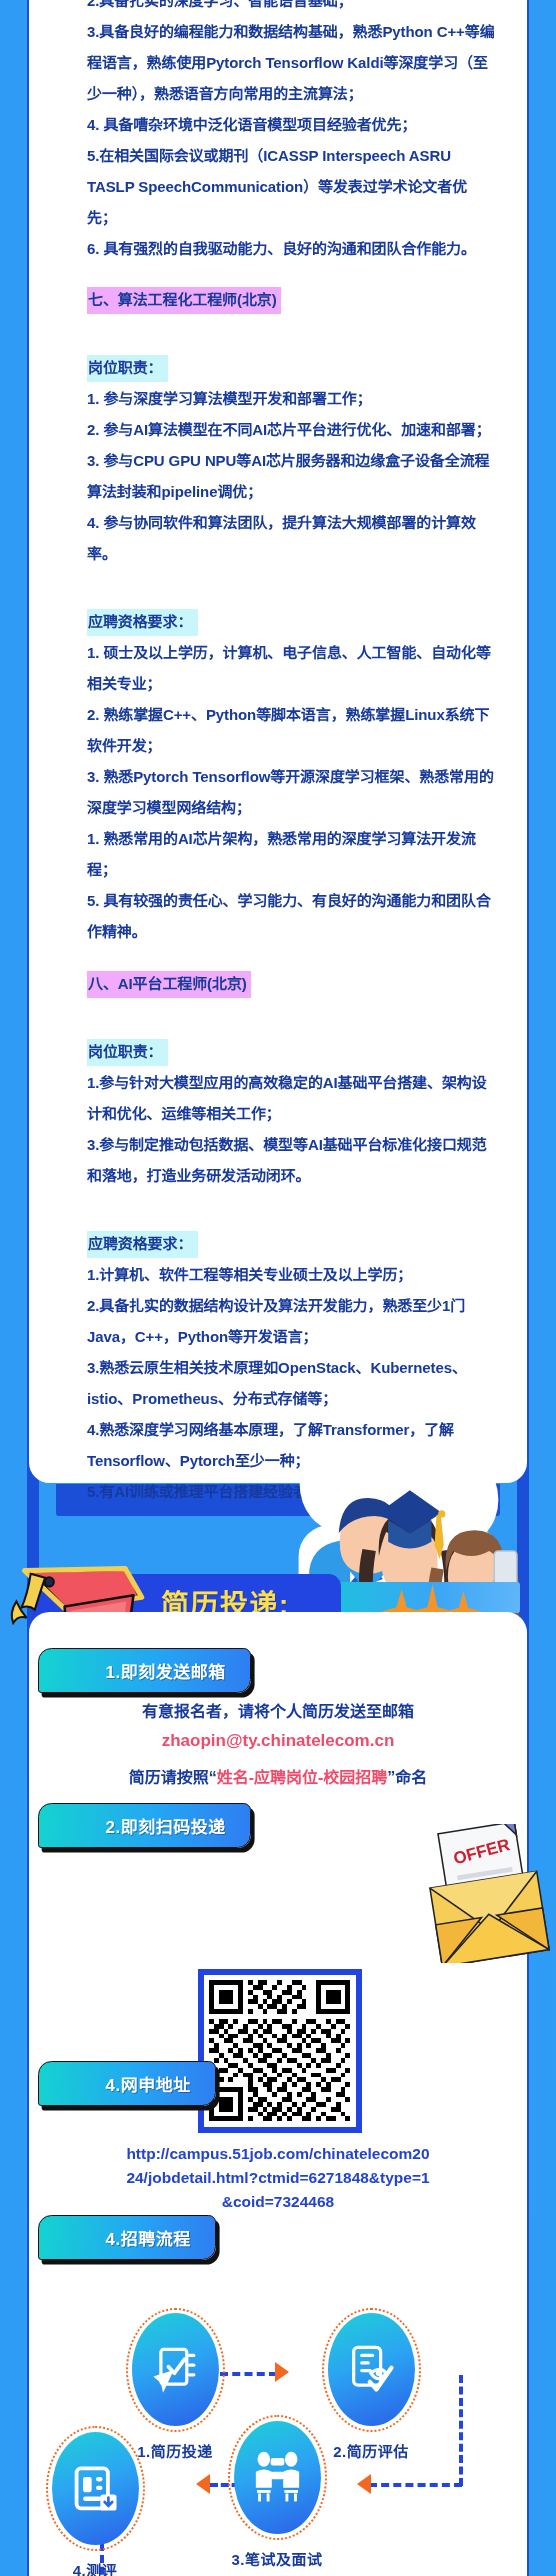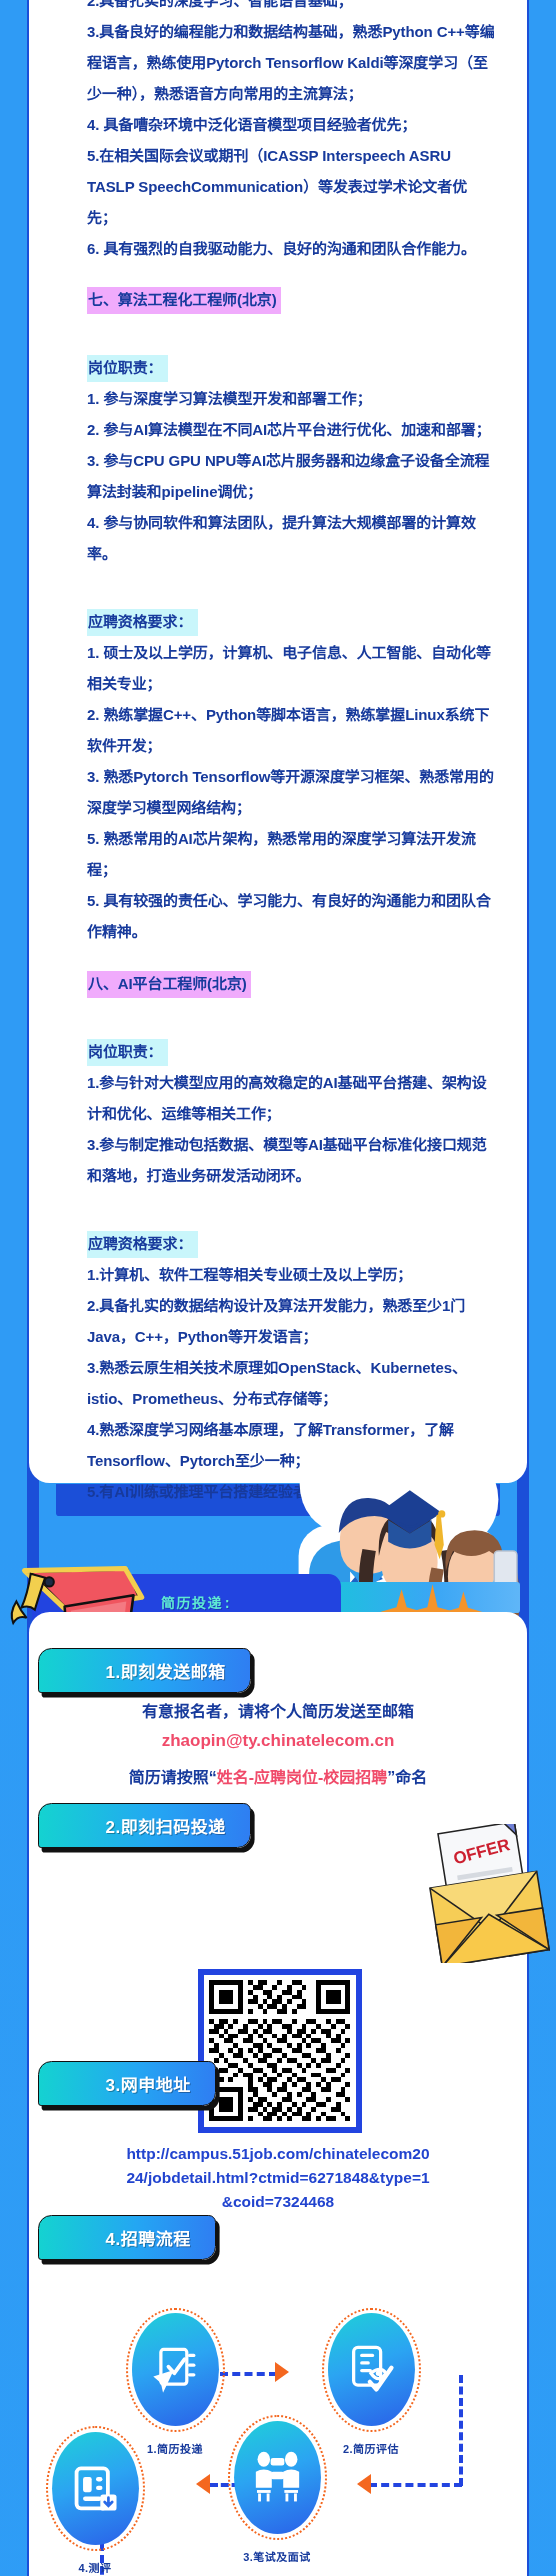--- a/index.html
+++ b/index.html
@@ -81,26 +81,25 @@
   .deliver-banner {
     position: absolute;
     left: 32px; top: 1574px;
     width: 309px; height: 56px;
     background: #2244e0;
     border-radius: 12.4px;
     display: flex; align-items: center;
     padding-left: 129px;
   }
   .deliver-banner span {
-    color: #5eead4;
-    font-size: 14px;
+    color: #fde047;
+    font-size: 28px;
     font-weight: 700;
     letter-spacing: 1.5px;
     text-shadow: 1px 1px 0 rgba(0,0,0,.18);
-    font-family: Liberation Mono, monospace;
   }
   .cap-icon {
     position: absolute;
     left: 4.1px; top: 1560px;
     width: 149px; height: 88px;
   }
   .gradient-strip {
     position: absolute;
     left: 304px; top: 1582px;
     width: 216px; height: 31px;
@@ -202,21 +201,21 @@
     position: absolute;
     left: -5.7px; top: -5.7px; right: -5.7px; bottom: -5.7px;
     border-radius: 50%;
     border: 2.1px dotted #f4671f;
   }
   .node-label {
     position: absolute;
     width: 134px;
     text-align: center;
     color: #173a9c;
-    font-size: 11px;
+    font-size: 15px;
     font-weight: 700;
     letter-spacing: 0.5px;
   }
 
   .dash-h {
     position: absolute;
     height: 0;
     border-top: 4.6px dashed #2244e0;
   }
   .dash-v {
@@ -261,21 +260,21 @@
       <p>1. 参与深度学习算法模型开发和部署工作；</p>
       <p>2. 参与AI算法模型在不同AI芯片平台进行优化、加速和部署；</p>
       <p>3. 参与CPU GPU NPU等AI芯片服务器和边缘盒子设备全流程算法封装和pipeline调优；</p>
       <p>4. 参与协同软件和算法团队，提升算法大规模部署的计算效率。</p>
       <p>
         <span class="hl-cyan">应聘资格要求：</span>
       </p>
       <p>1. 硕士及以上学历，计算机、电子信息、人工智能、自动化等相关专业；</p>
       <p>2. 熟练掌握C++、Python等脚本语言，熟练掌握Linux系统下软件开发；</p>
       <p>3. 熟悉Pytorch Tensorflow等开源深度学习框架、熟悉常用的深度学习模型网络结构；</p>
-      <p>5. 熟悉常用的AI芯片架构，熟悉常用的深度学习算法开发流程；</p>
+      <p>1. 熟悉常用的AI芯片架构，熟悉常用的深度学习算法开发流程；</p>
       <p>5. 具有较强的责任心、学习能力、有良好的沟通能力和团队合作精神。</p>
 
       <div class="sec-gap"></div>
 
       <p>
         <span class="hl-yellow">八、AI平台工程师(北京)</span>
       </p>
       <p>
         <span class="hl-cyan">岗位职责：</span>
       </p>
@@ -614,21 +613,21 @@
             <rect x="19" y="28" width="2" height="1"></rect>
             <rect x="22" y="28" width="1" height="1"></rect>
             <rect x="24" y="28" width="2" height="1"></rect>
             <rect x="28" y="28" width="1" height="1"></rect>
         </g>
       </svg>
     </div>
   </div>
 
   <div class="step-pill" style="left:38px; top:2061px;">
-    <span>3.网申地址</span>
+    <span>4.网申地址</span>
   </div>
   <div class="url-block">http://campus.51job.com/chinatelecom2024/jobdetail.html?ctmid=6271848&amp;type=1&amp;coid=7324468</div>
 
   <div class="step-pill" style="left:38px; top:2215px;">
     <span>4.招聘流程</span>
   </div>
 
   <div class="flow">
 
     <div class="dash-h" style="left:191px; top:69px; width:57px;"></div>

